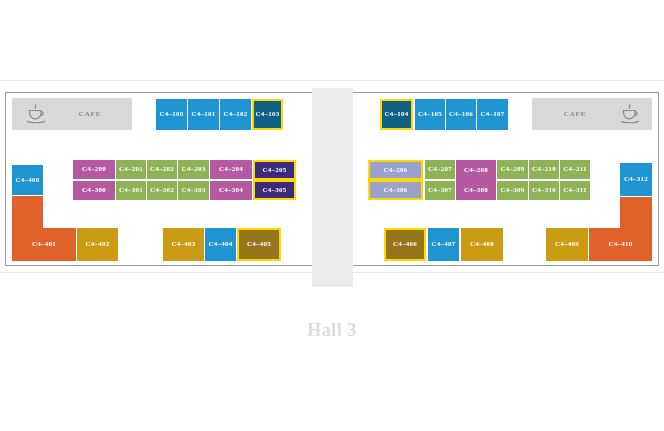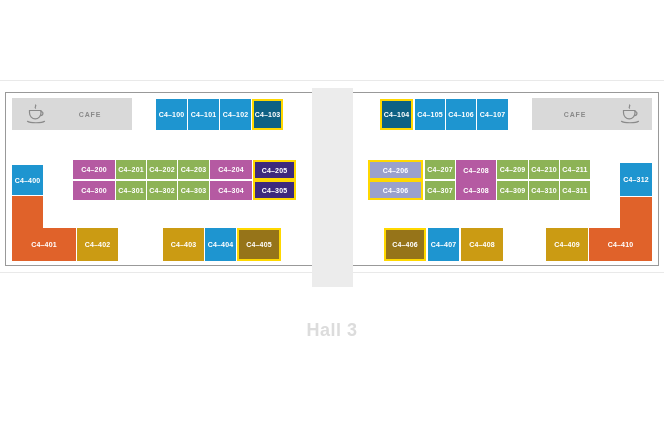--- a/index.html
+++ b/index.html
@@ -1,17 +1,17 @@
 <!DOCTYPE html>
 <html style="--blue: #1e95d0; --teal: #0e6184; --pink: #b55aa2; --green: #8db356; --purple: #3e2a7d; --lavender: #9aa1cc; --orange: #e0622a; --gold: #cb9b13; --dark-gold: #967419; --highlight-border: #ffd800; --booth-text: #ffffff; --cafe-bg: #d9d9d9; --cafe-text: #8a8a8a; --map-border: #999999; --aisle: #ececec; --hall-label: #dcdcdc;"><head>
 <meta charset="utf-8">
 <style>
   html,body{margin:0;padding:0;background:#fff;}
   .canvas{position:relative;width:664px;height:431px;background:#fff;overflow:hidden;
-          font-family:Liberation Sans, sans-serif;}
+          font-family:Liberation Serif, serif;}
   .outer-frame{position:absolute;left:0;top:80px;width:664px;height:193px;
                border-top:1px solid #e9e9e9;border-bottom:1px solid #e9e9e9;box-sizing:border-box;}
   .plan-frame{position:absolute;left:5px;top:92px;width:654px;height:174px;
               border:1px solid var(--map-border,#999);box-sizing:border-box;}
   .aisle{position:absolute;left:312px;top:88px;width:41px;height:199px;
          background:var(--aisle,#ececec);z-index:5;}
   .booth{position:absolute;display:flex;align-items:center;justify-content:center;
          box-sizing:border-box;z-index:3;cursor:pointer;}
   .booth.highlighted{border:2px solid var(--highlight-border,#ffd800);}
   .booth-label{font-weight:bold;font-size:7px;line-height:1;color:var(--booth-text,#fff);

